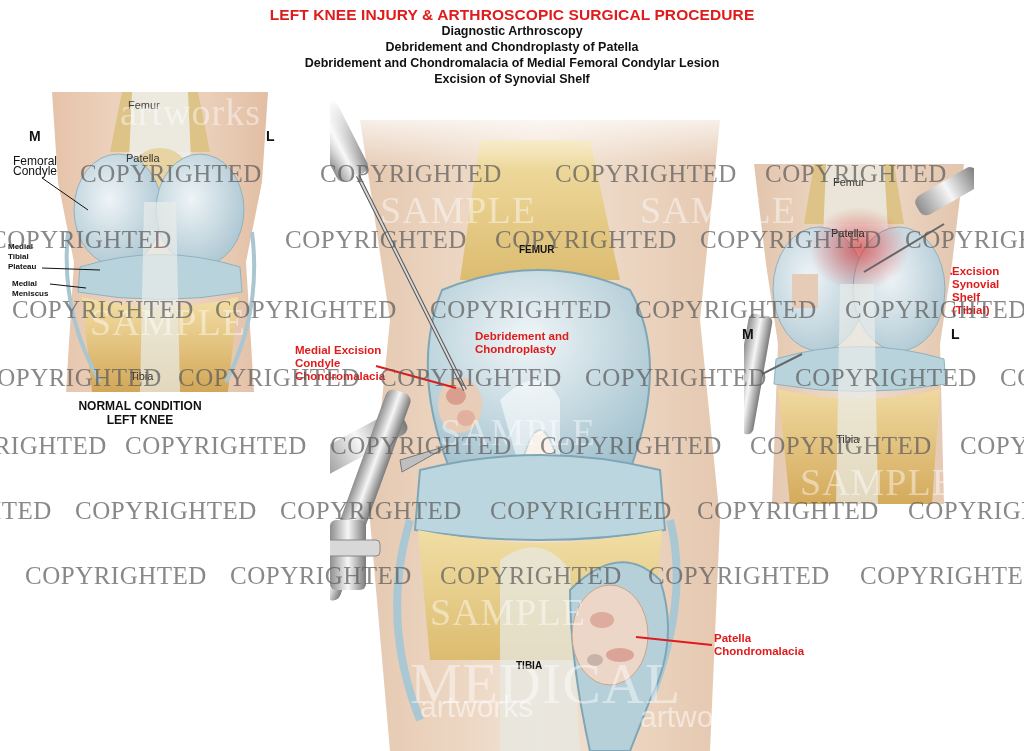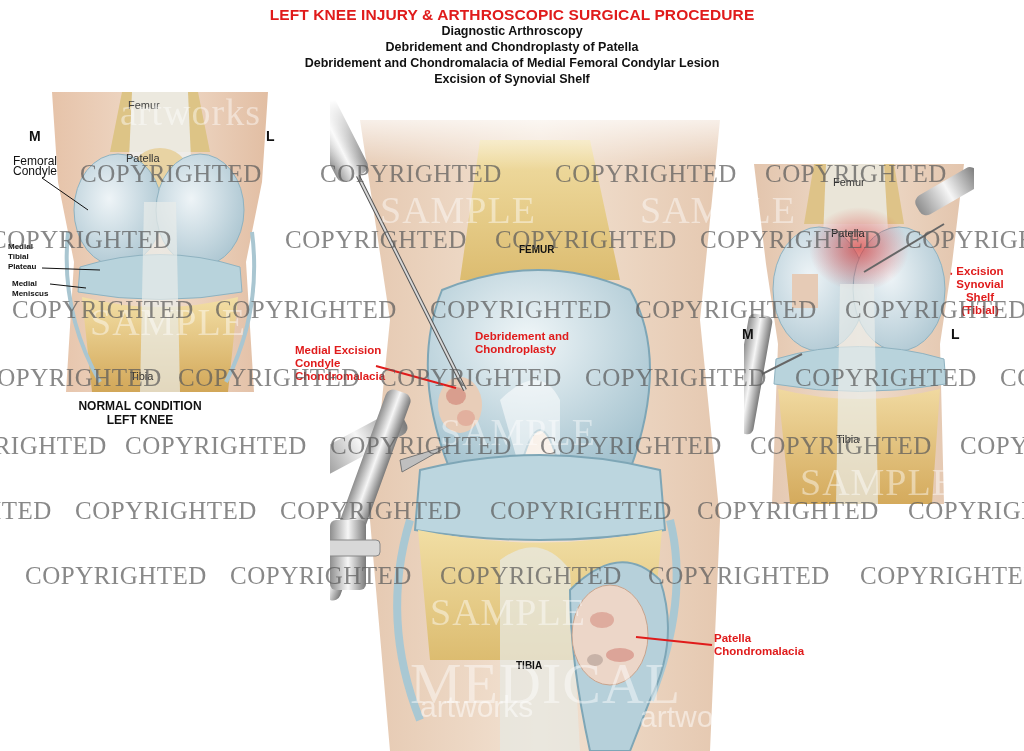--- a/index.html
+++ b/index.html
@@ -202,21 +202,21 @@
     <rect x="175" y="20" width="70" height="22" rx="8" fill="url(#metalR)" transform="rotate(-30 200 40)"></rect>
     <rect x="-5" y="150" width="24" height="120" rx="6" fill="url(#metalR)" transform="rotate(10 7 210)"></rect>
     <line x1="18" y1="210" x2="58" y2="190" stroke="#666" stroke-width="2"></line>
   </svg>
 </div>
 <div class="abs lbl" style="left:833px;top:176px;font-size:11px;color:#333;">Femur</div>
 <div class="abs lbl" style="left:831px;top:227px;font-size:11px;color:#222;">Patella</div>
 <div class="abs lbl" style="left:836px;top:433px;font-size:11px;color:#333;">Tibia</div>
 <div class="abs lblb" style="left:742px;top:326px;font-size:14px;">M</div>
 <div class="abs lblb" style="left:951px;top:326px;font-size:14px;">L</div>
-<div class="abs red" style="left:952px;top:265px;text-align:center;width:56px;">
+<div class="abs red" style="left:952px;top:265px;text-align:left;width:56px;">
   <div>Excision</div>
   <div>Synovial</div>
   <div>Shelf</div>
   <div>(Tibial)</div>
 </div>
 
 <div class="wm2" style="left:120px;top:90px;">artworks</div>
 <div class="wm2" style="left:380px;top:188px;">SAMPLE</div>
 <div class="wm2" style="left:640px;top:188px;">SAMPLE</div>
 <div class="wm2" style="left:90px;top:300px;">SAMPLE</div>

